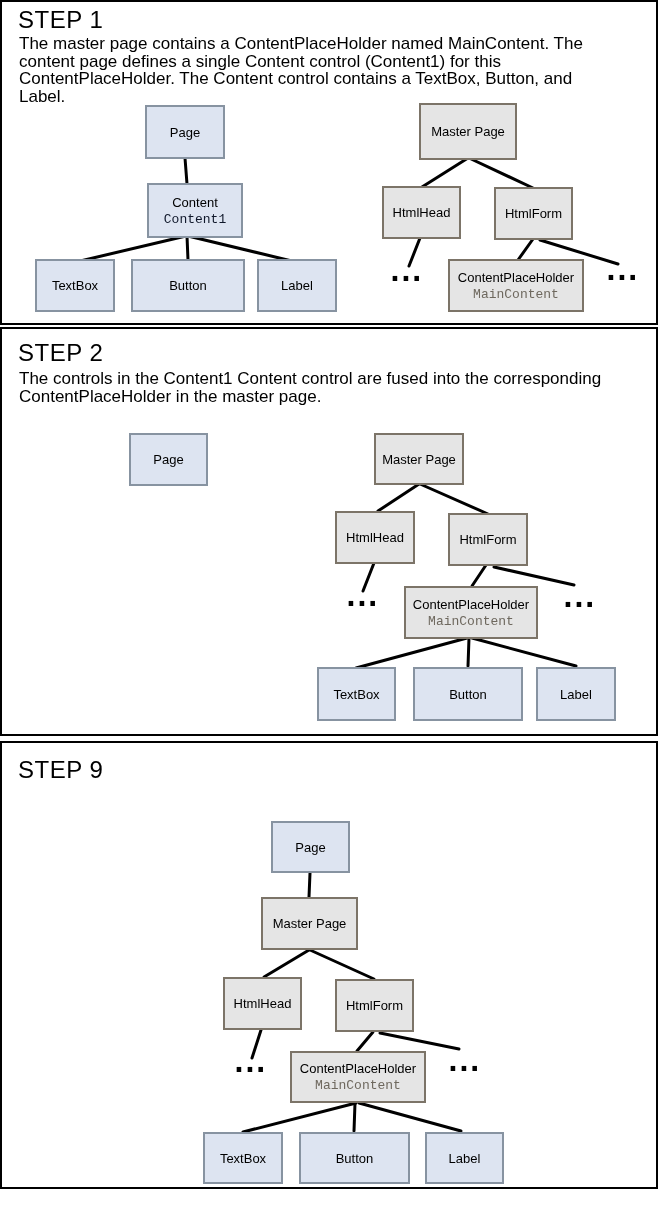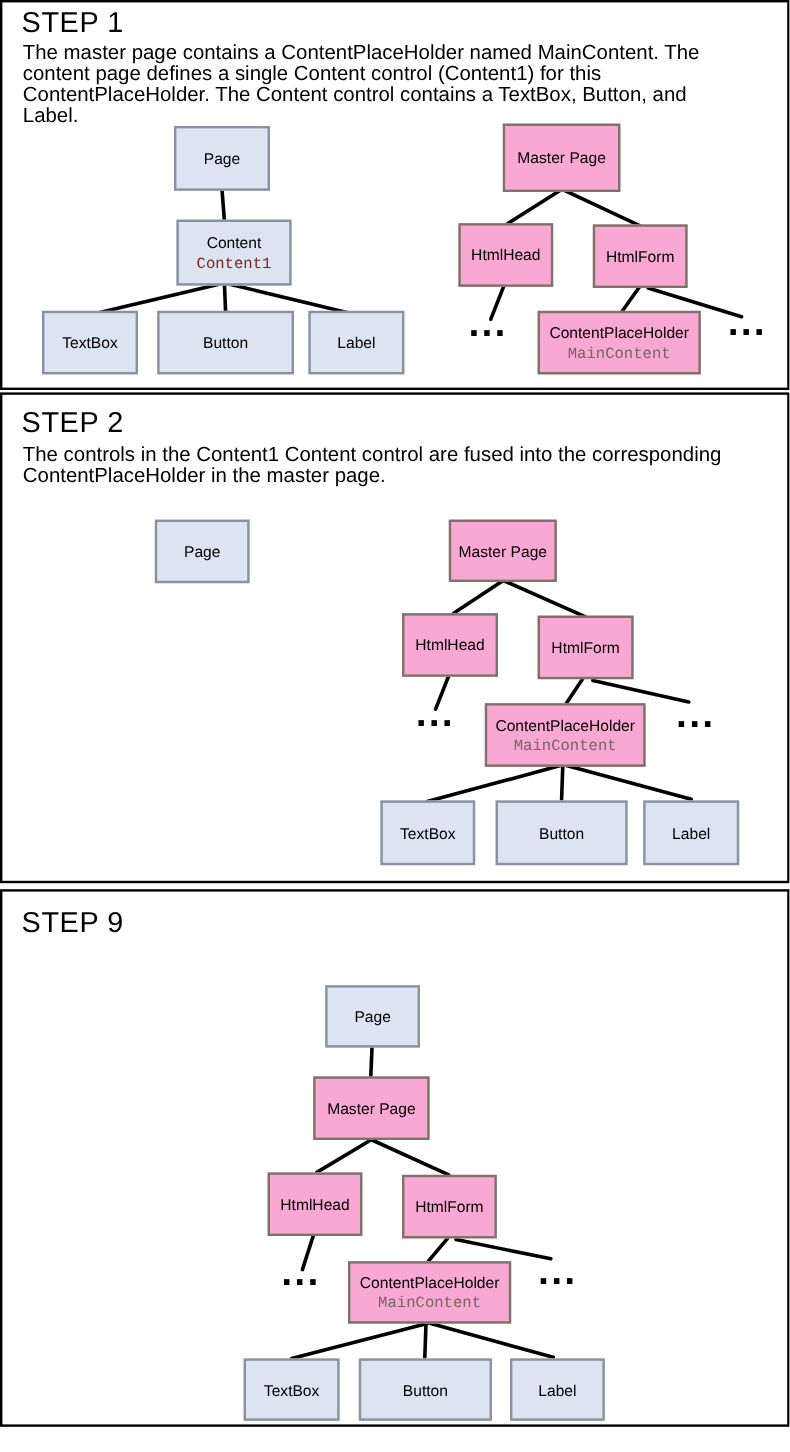--- a/index.html
+++ b/index.html
@@ -26,23 +26,23 @@
   #panel2 .step-desc, #panel3 .step-desc { top:41px; }
   #panel2 .step-heading { top:10px; }
   #panel3 .step-heading { top:13px; }
 
   .node {
     position:absolute; box-sizing:border-box;
     display:flex; flex-direction:column; justify-content:center; align-items:center;
     font-size:13px; text-align:left; line-height:17px;
   }
   .node.blue   { background:#DDE4F1; border:2px solid #8793A1; }
-  .node.orange { background:#f9a8d4; border:2px solid #7C7468; }
+  .node.orange { background:#e5e5e5; border:2px solid #7C7468; }
   .mono { font-family:"Liberation Mono","DejaVu Sans Mono",monospace; font-size:13px; }
-  .blue .mono   { color:#7f1d1d; }
+  .blue .mono   { color:#0f172a; }
   .orange .mono { color:#6E685E; }
 
   .dots {
     position:absolute;
     font:bold 26px "DejaVu Sans", sans-serif;
     letter-spacing:1px; line-height:26px; white-space:nowrap;
   }
   svg.wires { position:absolute; left:0; top:0; pointer-events:none; }
   svg.wires line { stroke:#000; stroke-width:3; stroke-linecap:round; }
 </style>

